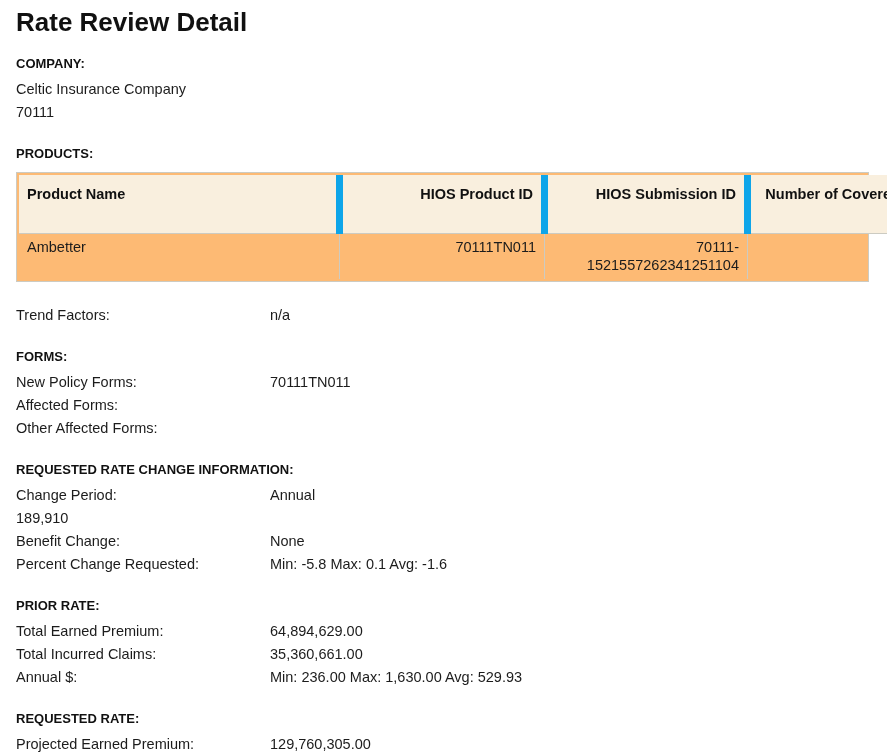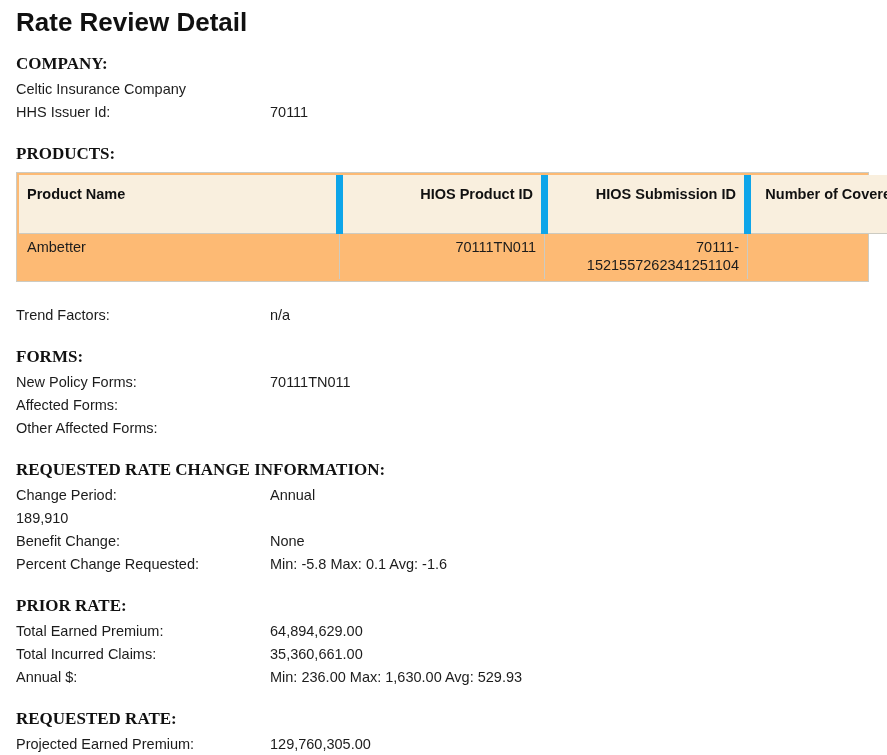--- a/index.html
+++ b/index.html
@@ -21,27 +21,26 @@
     background: #ffffff;
   }
   .page-title {
     font-size: 26px;
     font-weight: bold;
     color: #111111;
     margin: 0;
     line-height: 24px;
   }
   .section-heading {
-    font-size: 17px;
+    font-size: 13px;
     font-weight: bold;
     color: #111111;
     margin-top: 21px;
     margin-bottom: 6px;
     line-height: 17px;
-    font-family: Liberation Serif, serif;
   }
   .kv-row {
     display: flex;
     font-size: 14.5px;
     line-height: 23px;
   }
   .kv-label {
     width: 254px;
     flex: 0 0 254px;
   }
@@ -98,21 +97,20 @@
 <div class="page">
 
   <h1 class="page-title">Rate Review Detail</h1>
 
   <div>
     <div class="section-heading">COMPANY:</div>
     <div class="kv-row">
       <span class="kv-value">Celtic Insurance Company</span>
     </div>
     <div class="kv-row">
-      <span class="kv-label">HHS Issuer Id:</span>
       <span class="kv-value">70111</span>
     </div>
   </div>
 
   <div>
     <div class="section-heading">PRODUCTS:</div>
     <div class="table-outer">
       <table class="products">
         <thead>
           <tr>

